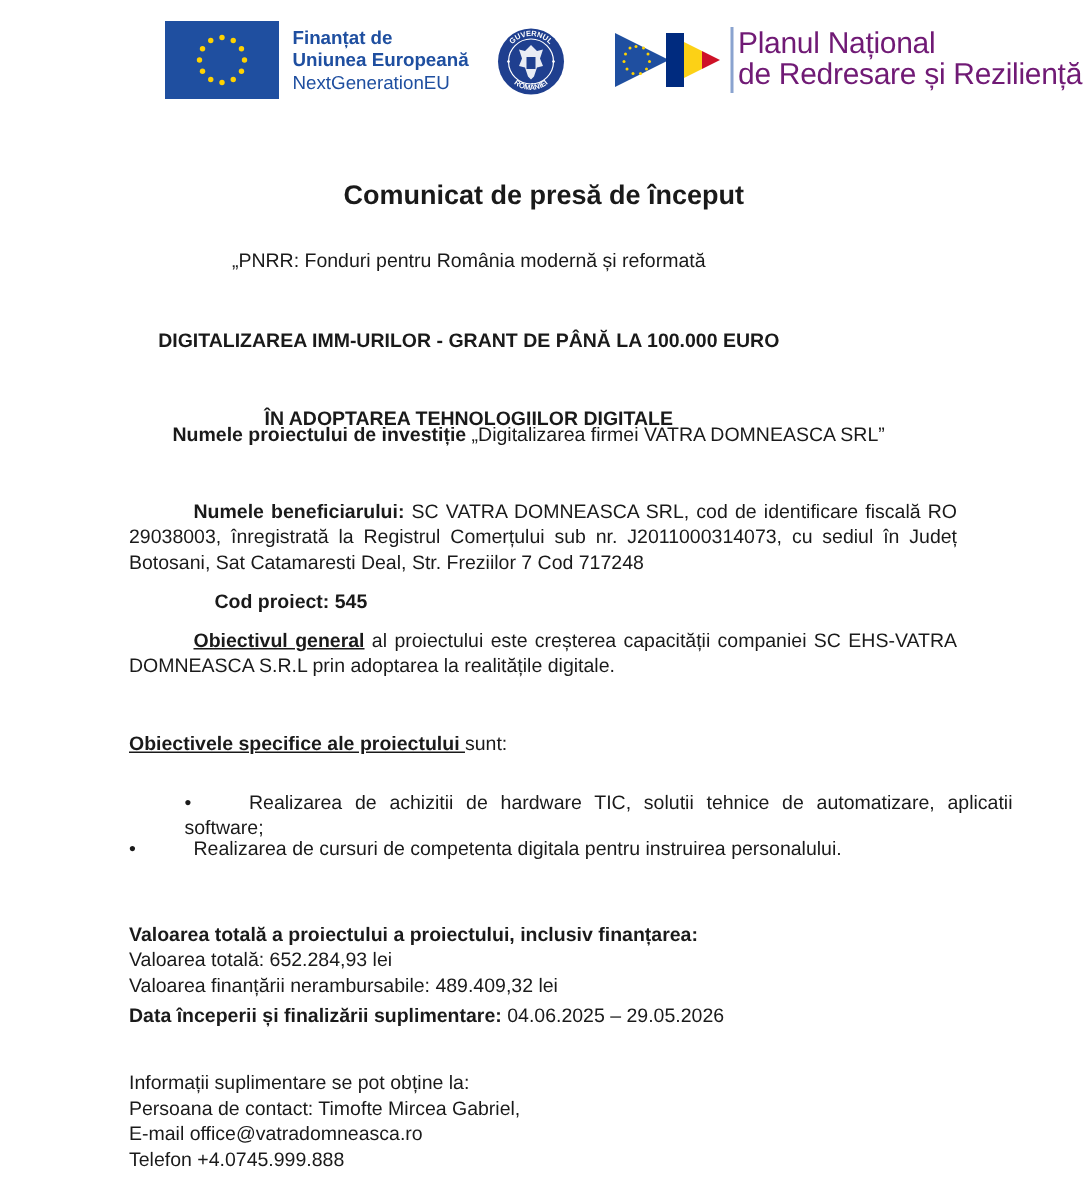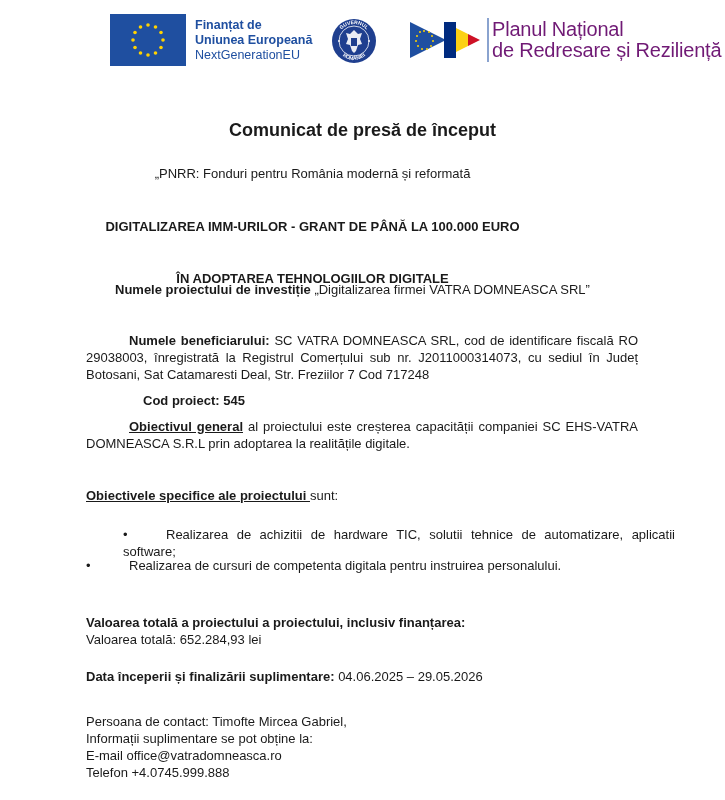--- a/index.html
+++ b/index.html
@@ -215,24 +215,25 @@
   <span class="dot">•</span><span>Realizarea de achizitii de hardware TIC, solutii tehnice de automatizare, aplicatii software;</span>
 </div>
 
 <div class="bullet" style="top:557px;">
   <span class="dot">•</span><span>Realizarea de cursuri de competenta digitala pentru instruirea personalului.</span>
 </div>
 
 <div class="text" style="top:584px;margin-top:30px;">
   <div class="b">Valoarea totală a proiectului a proiectului, inclusiv finanțarea:</div>
   <div>Valoarea totală: 652.284,93 lei</div>
+  <div>Valoarea finanțării nerambursabile: 489.409,32 lei</div>
 </div>
 
 <div class="text" style="top:668px;">
   <span class="b">Data începerii și finalizării suplimentare:</span><span> 04.06.2025 – 29.05.2026</span>
 </div>
 
 <div class="text" style="top:713px;">
+  <div>Informații suplimentare se pot obține la:</div>
   <div>Persoana de contact: Timofte Mircea Gabriel,</div>
-  <div>Informații suplimentare se pot obține la:</div>
   <div>E-mail office@vatradomneasca.ro</div>
   <div>Telefon +4.0745.999.888</div>
 </div>
 
 </body></html>

